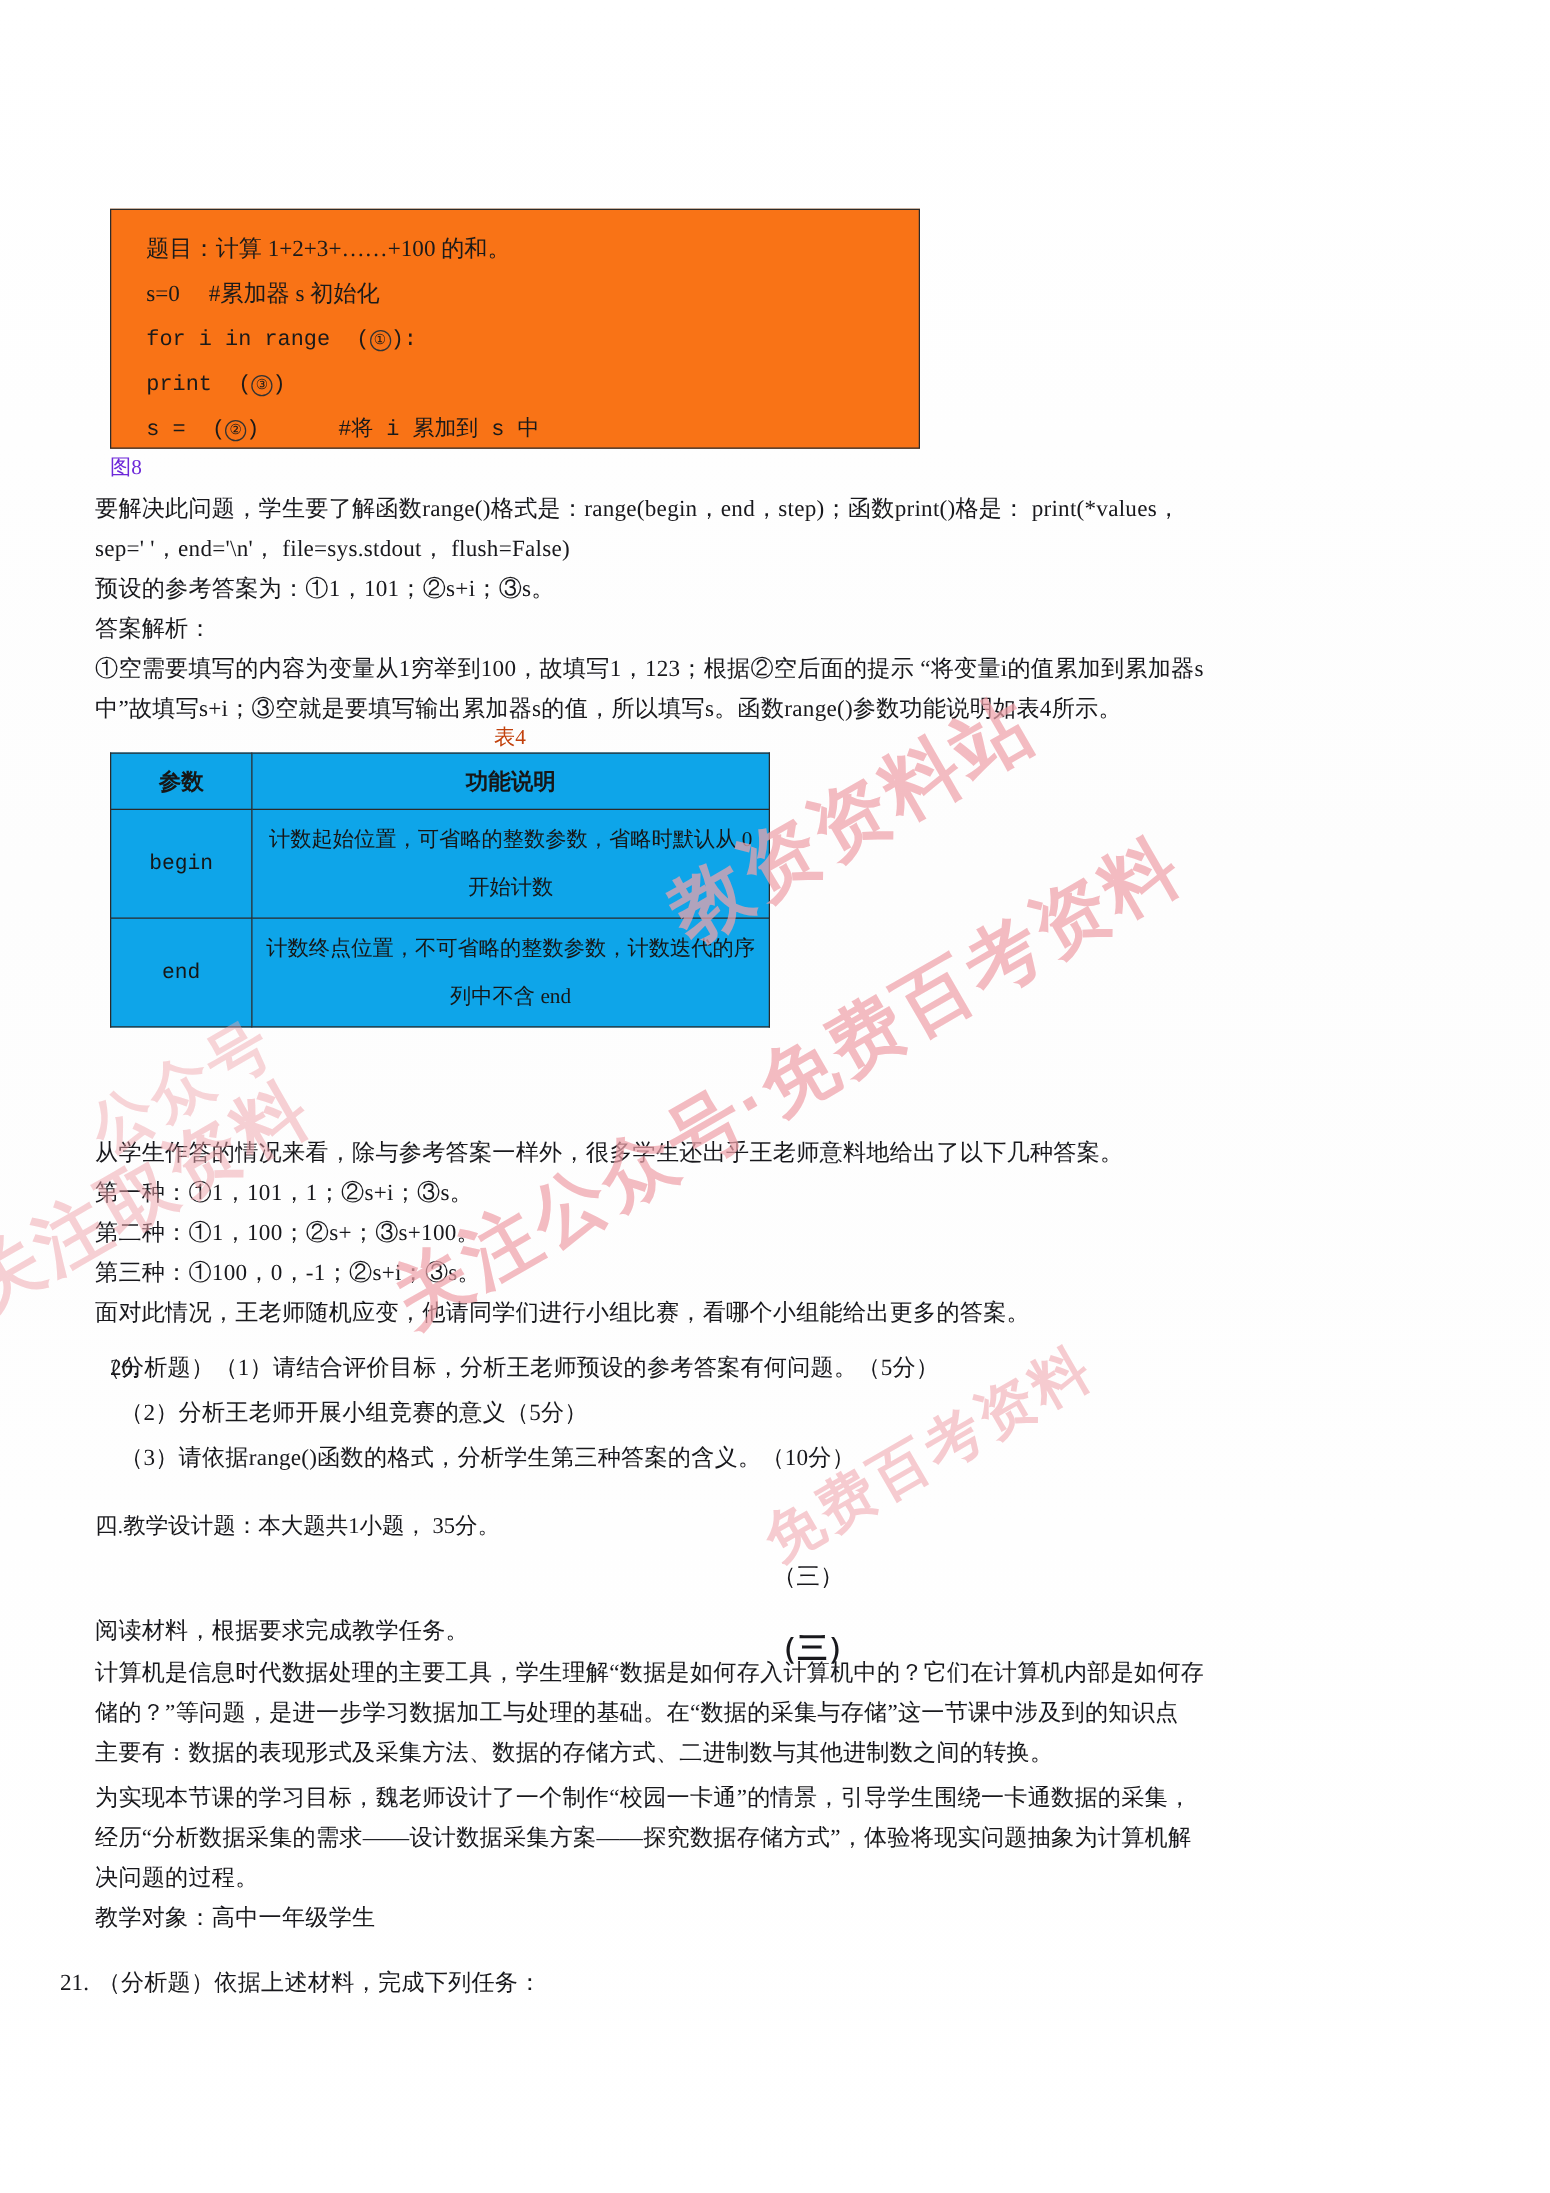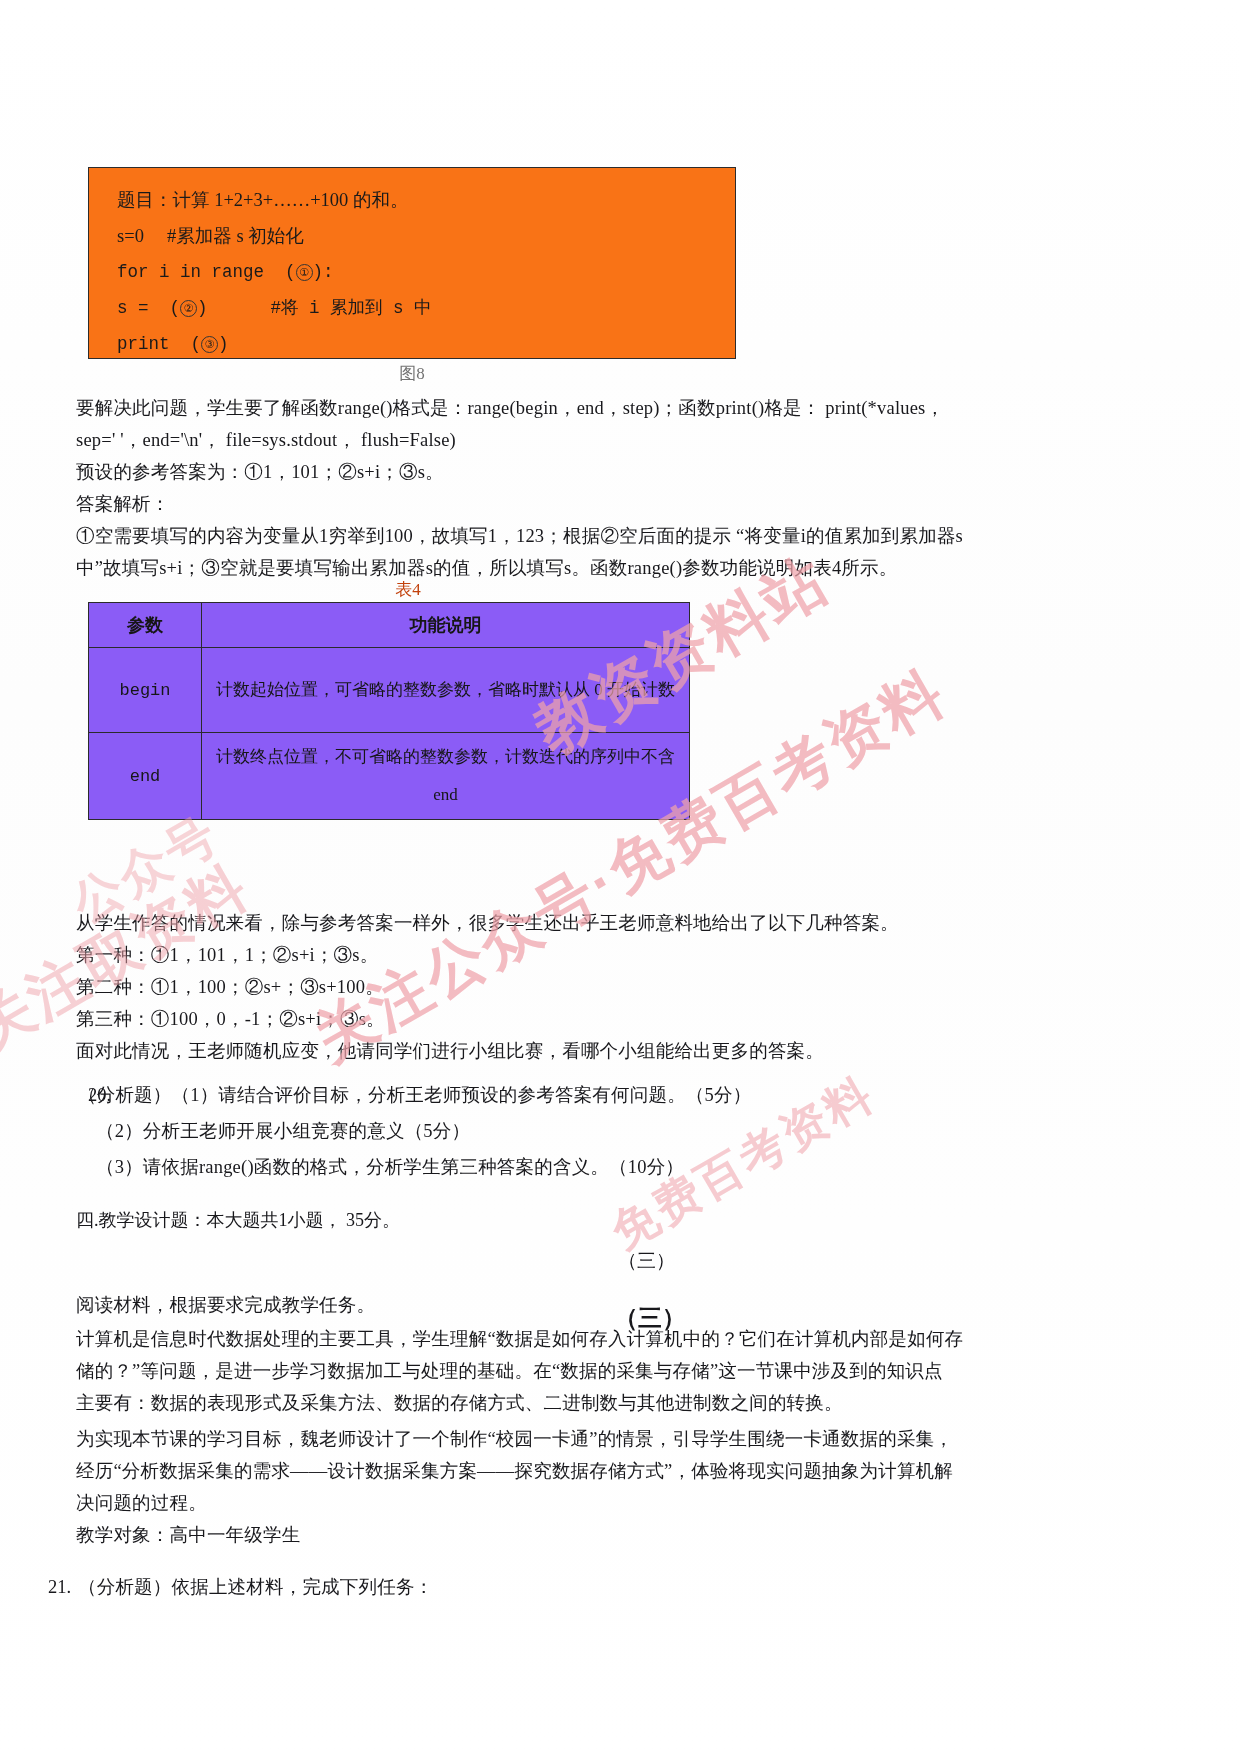--- a/index.html
+++ b/index.html
@@ -74,41 +74,41 @@
     border-radius:50%;
     width:15px;height:15px;
     line-height:14px;
     text-align:center;
     font-size:11px;
     font-family:"Liberation Sans","DejaVu Sans",sans-serif;
     vertical-align:1px;
   }
   .fig-cap{
     position:absolute;left:88px;top:362px;width:648px;
-    text-align:center;font-size:17px;color:#737373;
+    font-size:17px;color:#6d28d9;
   }
 
   .para{
     position:absolute;
     font-size:18.5px;
     line-height:31px;
     color:#18181c;
     letter-spacing:.2px;
   }
 
   
   .tbl-cap{
     position:absolute;left:88px;top:578px;width:640px;
     text-align:center;font-size:17px;color:#c2410c;
   }
   table.t4{
     position:absolute;left:88px;top:602px;
-    width:602px;
+    width:528px;
     border-collapse:collapse;
-    background:#8b5cf6;
+    background:#0ea5e9;
     font-size:17px;
   }
   table.t4 td,table.t4 th{
     border:1.4px solid #2b2b2b;
     padding:5px 6px;
     color:#161616;
   }
   table.t4 th{
     font-weight:700;
     text-align:center;
@@ -154,22 +154,22 @@
 
 <div class="page">
   <div class="scan-tint"></div>
 
   <div class="content">
 
     <div class="code-box">
       <div class="code-line cn">题目：计算 1+2+3+……+100 的和。</div>
       <div class="code-line cn">s=0     #累加器 s 初始化</div>
       <div class="code-line"><span>for i in range  (</span><span class="circnum">①</span><span>):</span></div>
+      <div class="code-line"><span>print  (</span><span class="circnum">③</span><span>)</span></div>
       <div class="code-line"><span>s =  (</span><span class="circnum">②</span><span>)      #将 i 累加到 s 中</span></div>
-      <div class="code-line"><span>print  (</span><span class="circnum">③</span><span>)</span></div>
     </div>
     <div class="fig-cap">图8</div>
 
     <div class="para" style="left:76px;top:393px;width:1090px;">要解决此问题，学生要了解函数range()格式是：range(begin，end，step)；函数print()格是： print(*values，</div>
     <div class="para" style="left:76px;top:425px;width:1090px;">sep=' '，end='\n'， file=sys.stdout， flush=False)</div>
     <div class="para" style="left:76px;top:457px;width:1090px;">预设的参考答案为：①1，101；②s+i；③s。</div>
     <div class="para" style="left:76px;top:489px;width:1090px;">答案解析：</div>
     <div class="para" style="left:76px;top:521px;width:1090px;">①空需要填写的内容为变量从1穷举到100，故填写1，123；根据②空后面的提示 “将变量i的值累加到累加器s</div>
     <div class="para" style="left:76px;top:553px;width:1090px;">中”故填写s+i；③空就是要填写输出累加器s的值，所以填写s。函数range()参数功能说明如表4所示。</div>
 

